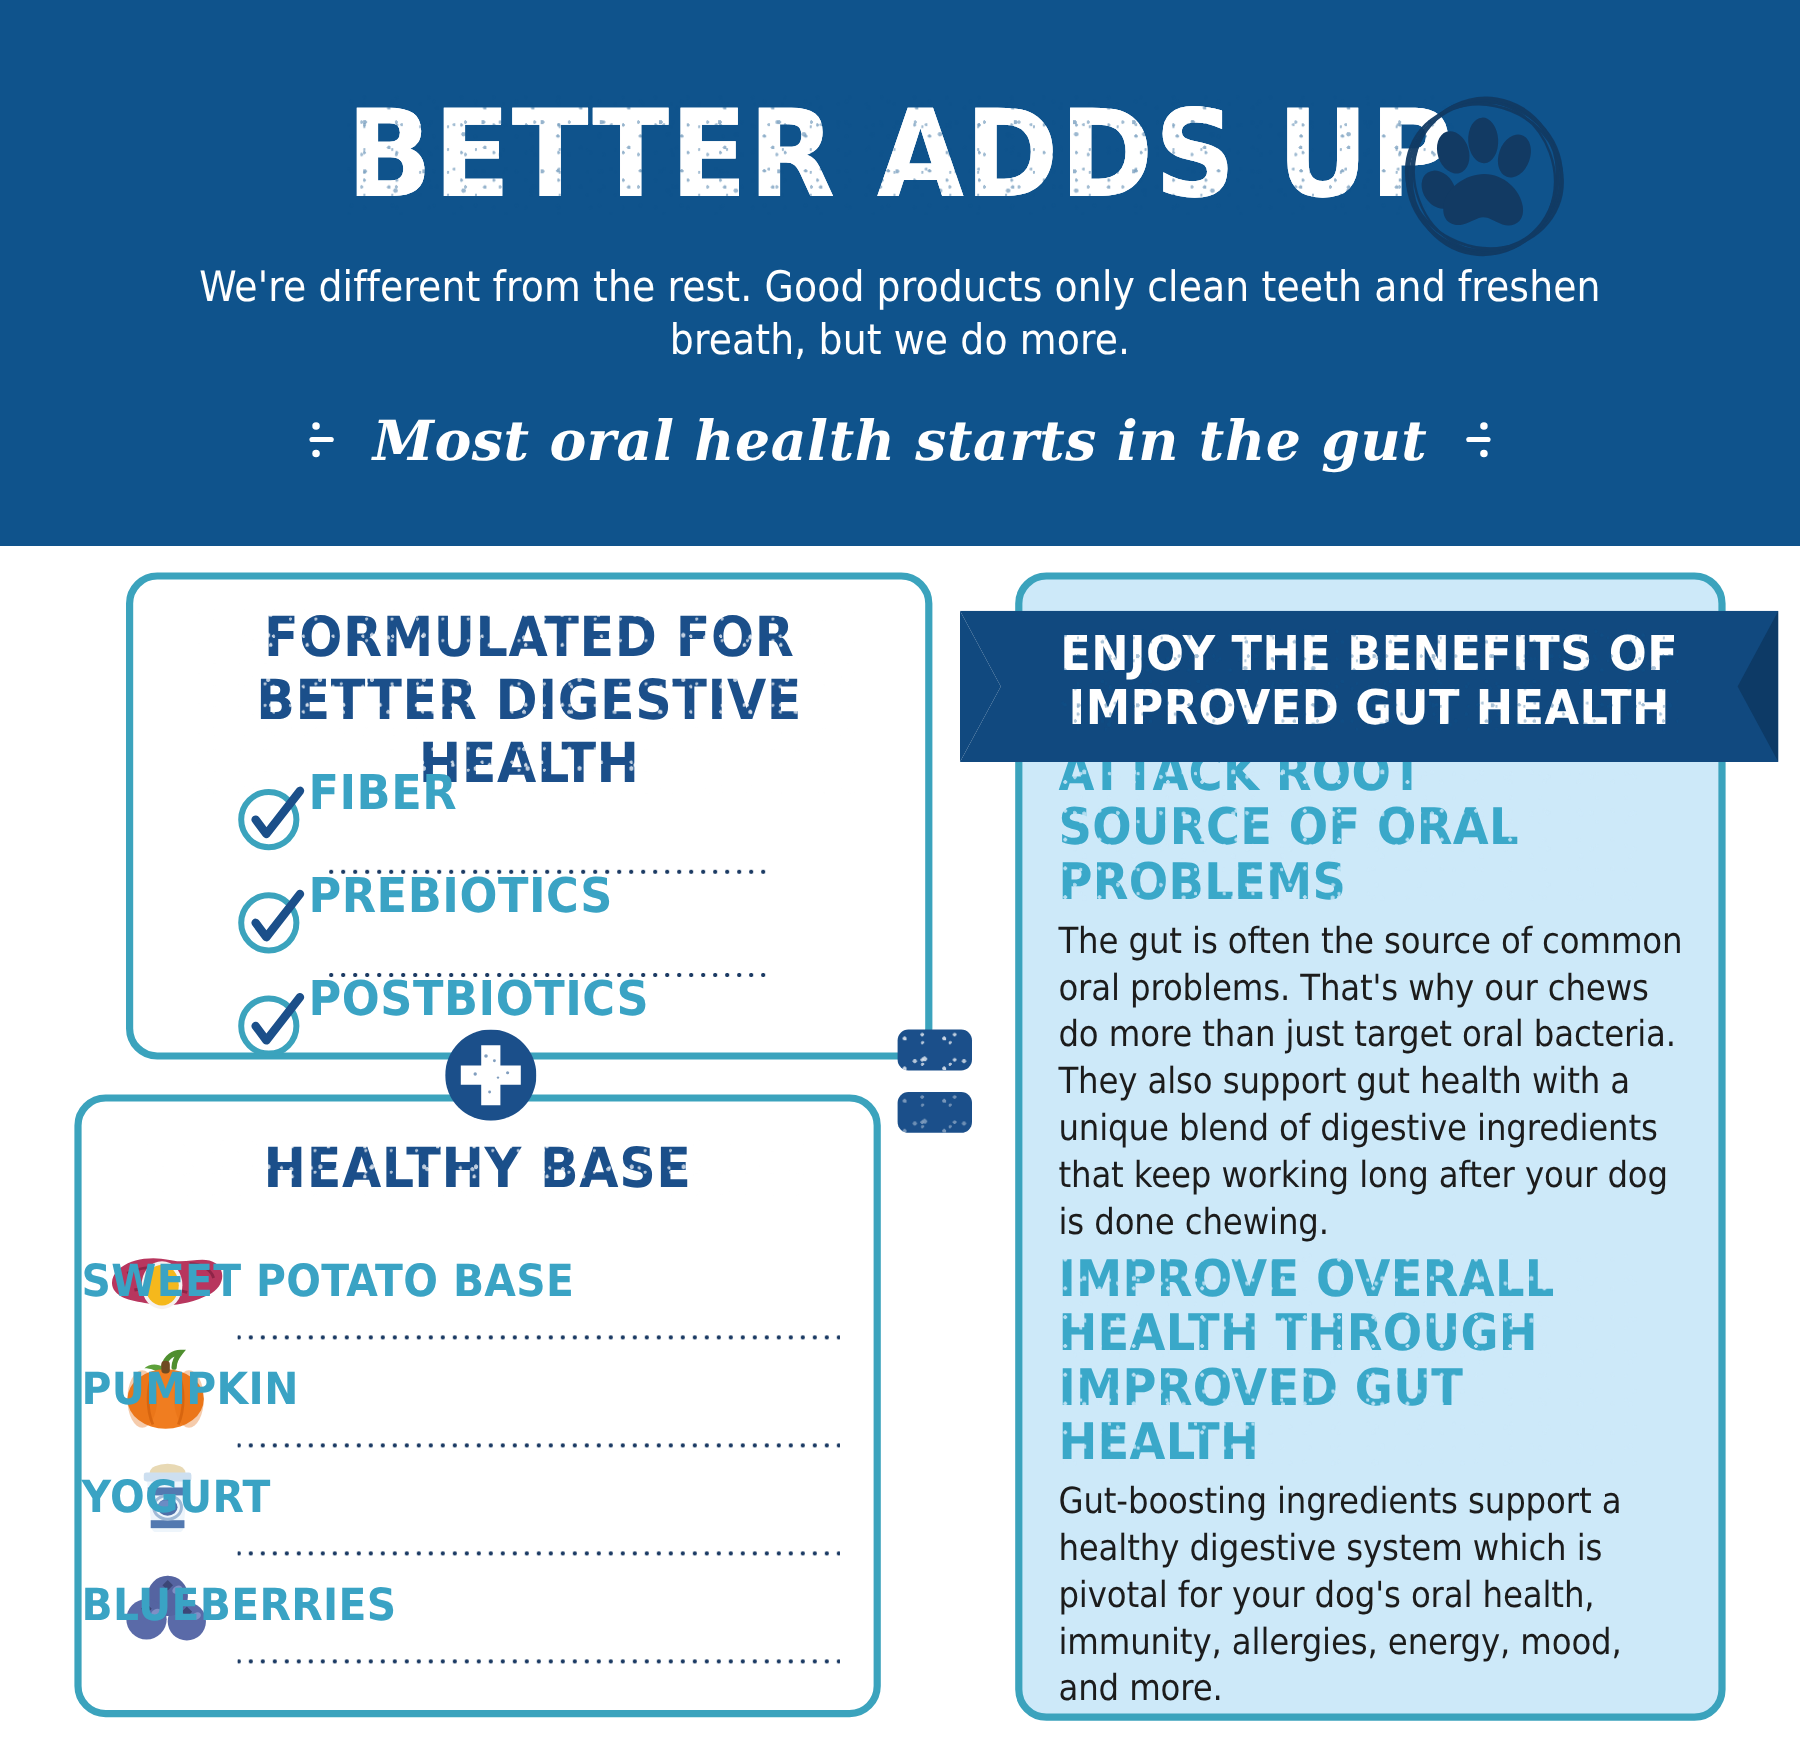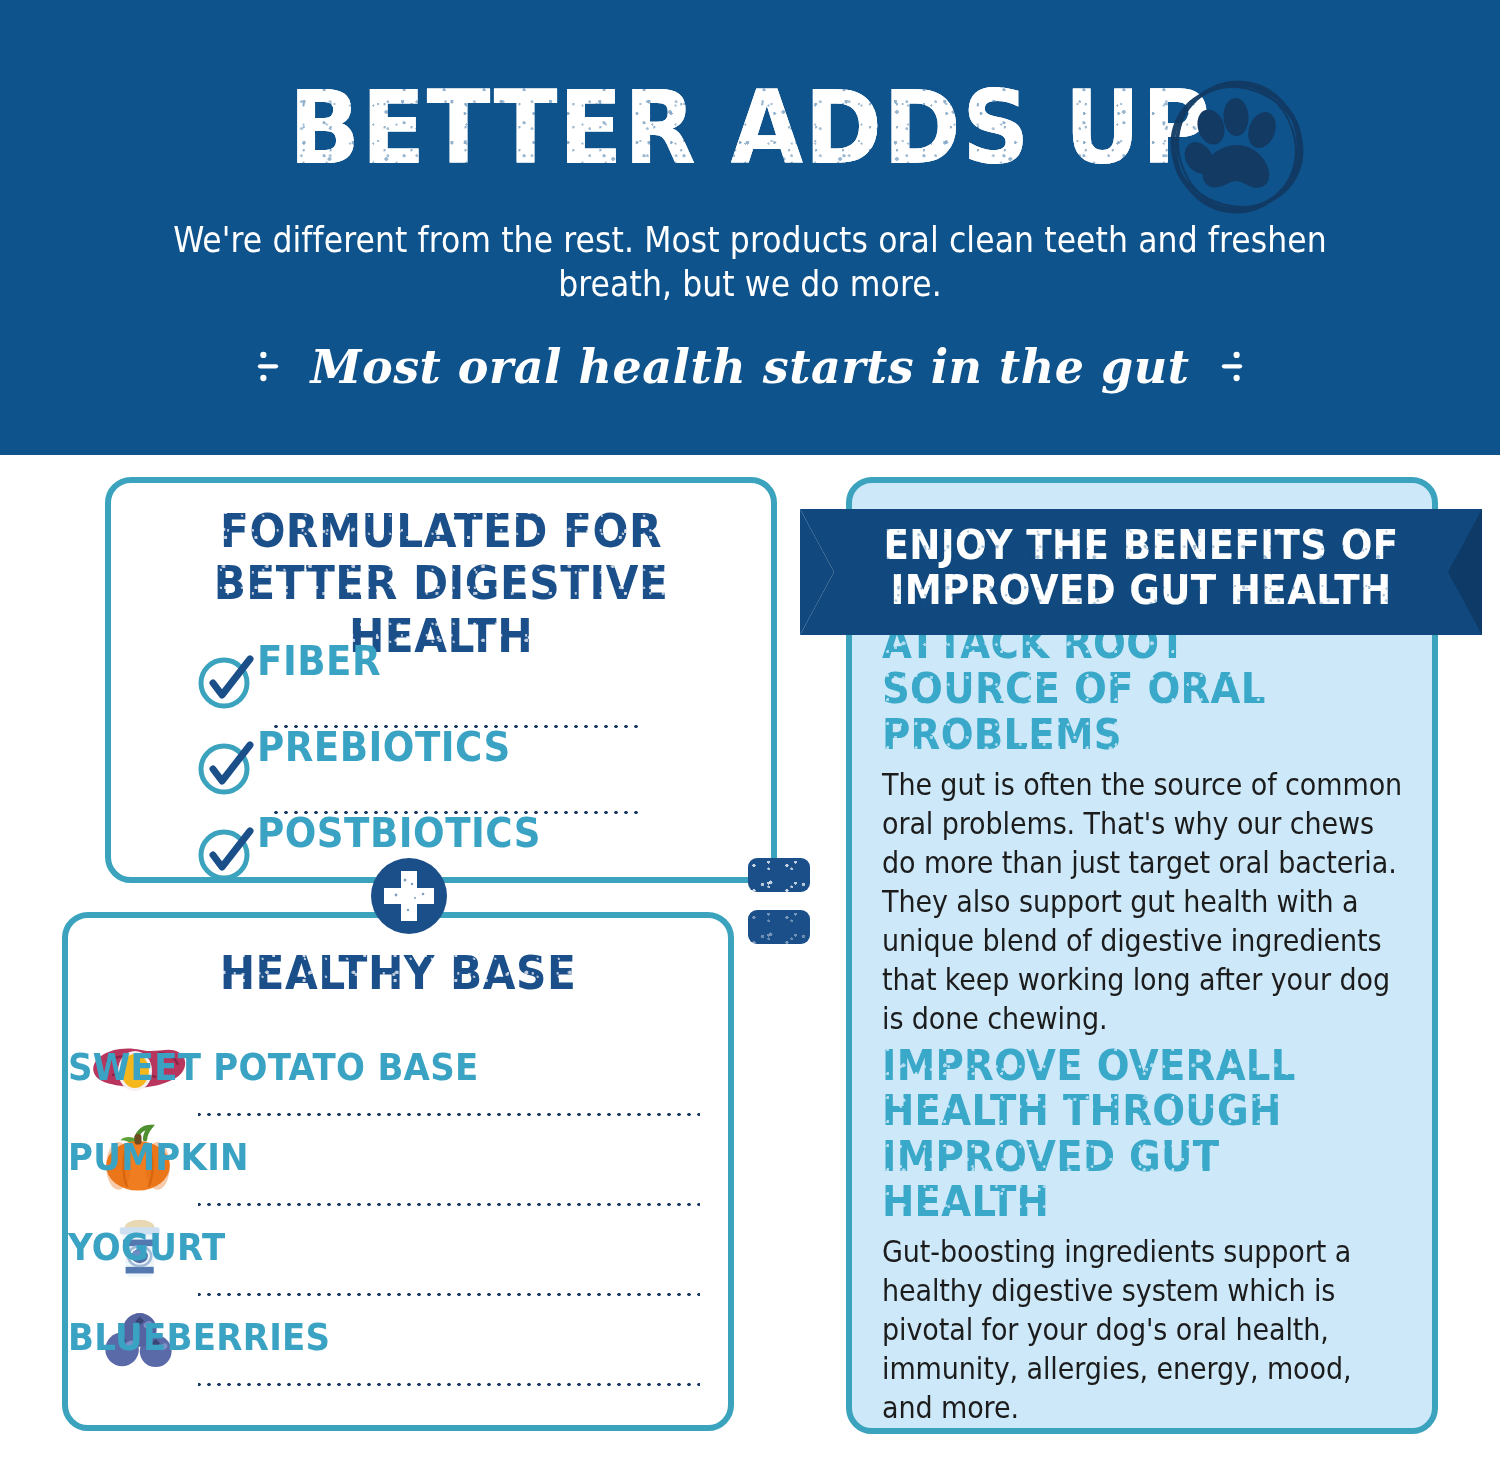--- a/index.html
+++ b/index.html
@@ -232,21 +232,21 @@
         <g fill="#123a63">
           <ellipse cx="48" cy="54" rx="13" ry="18" transform="rotate(-18 48 54)"></ellipse>
           <ellipse cx="73" cy="44" rx="12.5" ry="19" transform="rotate(-3 73 44)"></ellipse>
           <ellipse cx="99" cy="57" rx="13" ry="18.5" transform="rotate(20 99 57)"></ellipse>
           <ellipse cx="36" cy="85" rx="13" ry="17" transform="rotate(-34 36 85)"></ellipse>
           <path d="M74 72c16 0 30 13 32 27 2 13-8 18-17 15-8-3-11-6-16-6s-9 4-17 6c-9 2-18-3-16-16 2-14 18-26 34-26z"></path>
         </g>
       </svg>
     </div>
 
-    <div class="hero-sub">We're different from the rest. Most products oral clean teeth and freshen breath, but we do more.</div>
+    <div class="hero-sub">We're different from the rest. Good products only clean teeth and freshen breath, but we do more.</div>
 
     <div class="hero-script">
       <span class="dash">
         <svg viewBox="0 0 26 46" width="24" height="44">
           <circle cx="8" cy="11" r="3.4" fill="#fff"></circle>
           <rect x="2" y="21" width="22" height="4.6" rx="2.3" fill="#fff"></rect>
           <circle cx="8" cy="36" r="3.4" fill="#fff"></circle>
         </svg>
       </span>
       <span>Most oral health starts in the gut</span>

